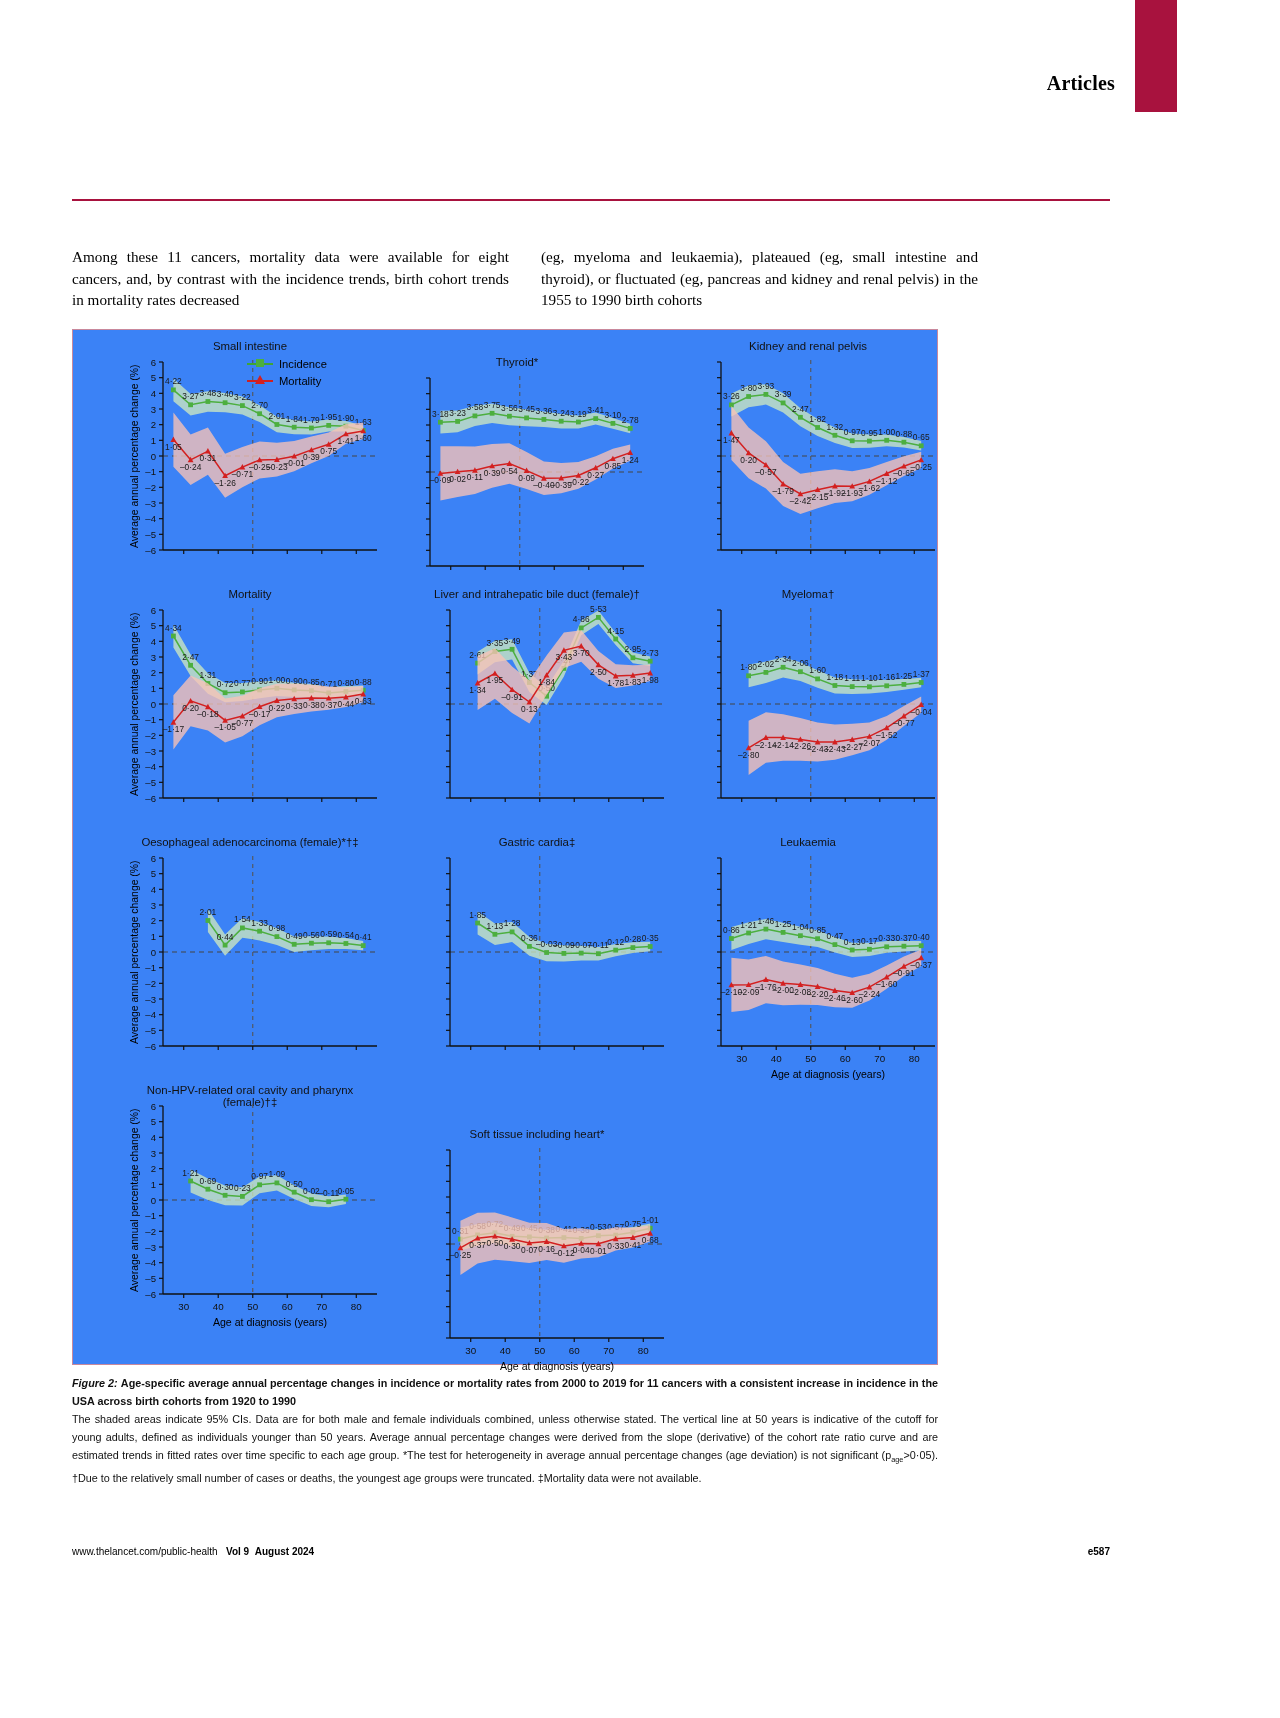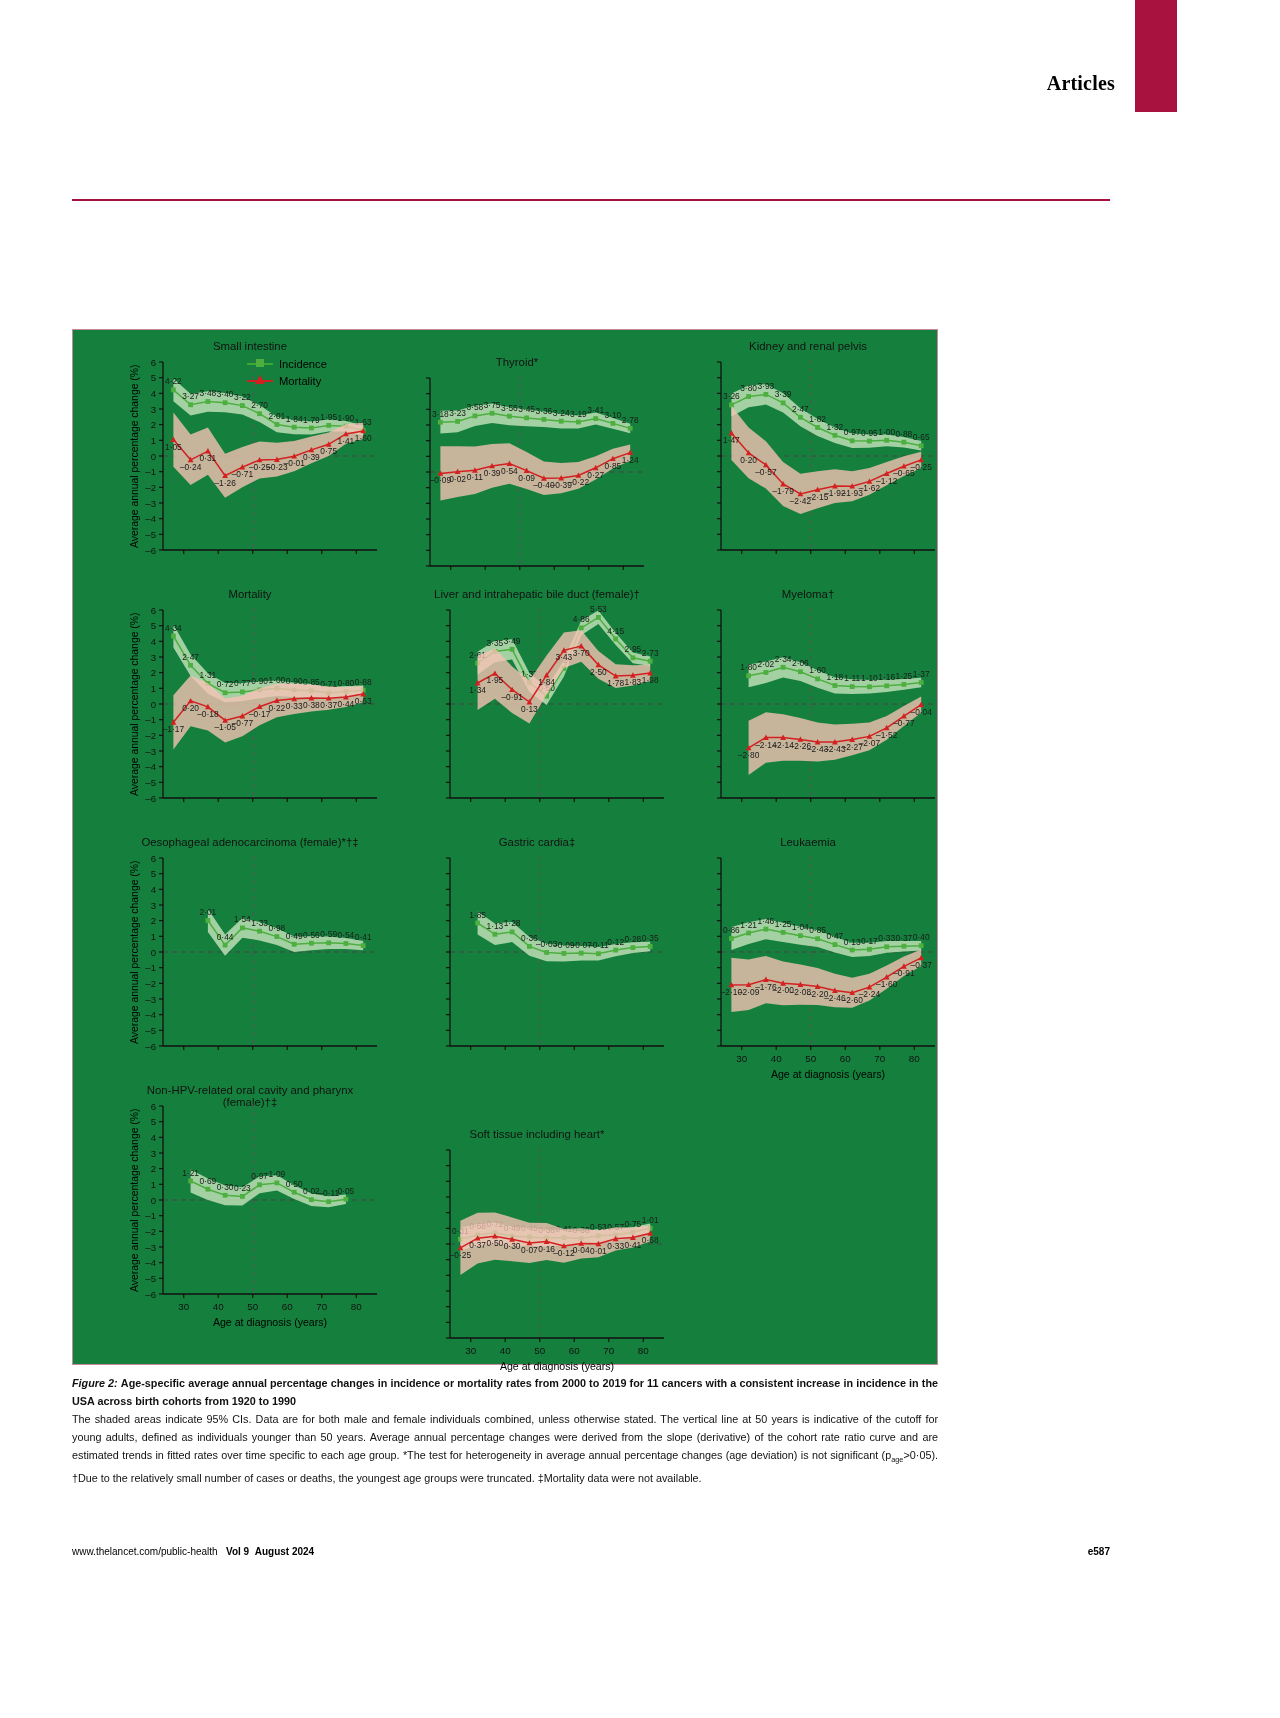--- a/index.html
+++ b/index.html
@@ -34,21 +34,21 @@
     position:absolute; top:246px; left:72px; width:1038px;
     font-family:"Liberation Serif", serif;
     font-size:15.2px; line-height:21.5px;
     display:flex; gap:32px;
   }
   .bodytext .col { width:437px; text-align:justify; }
   
   .figure-box {
     position:absolute; top:329px; left:72px; width:866px; height:1036px;
     border:1px solid #c39; border-color:#c8889c;
-    background:#15803d;
+    background:#3b82f6;
   }
   .grid {
     position:absolute; inset:0;
   }
   .panel { position:absolute; }
   .panel-title {
     position:absolute; left:0; right:0; top:0;
     text-align:center; font-size:11.4px; color:#111;
     font-family:"Liberation Sans", sans-serif;
   }
@@ -98,20 +98,22 @@
 </head>
 <body>
 
 <div class="header-bar">
   <div class="corner-mark"></div>
   <div class="articles-label">Articles</div>
   <div class="rule-top"></div>
 </div>
 
 <div class="bodytext">
+  <div class="col">Among these 11 cancers, mortality data were available for eight cancers, and, by contrast with the incidence trends, birth cohort trends in mortality rates decreased</div>
+  <div class="col">(eg, myeloma and leukaemia), plateaued (eg, small intestine and thyroid), or fluctuated (eg, pancreas and kidney and renal pelvis) in the 1955 to 1990 birth cohorts</div>
 </div>
 
 <div class="figure-box">
   <div class="grid" id="panel-grid">
       <div class="panel" style="left: 46px; top: 10px; width: 262px; height: 238px;">
         <div class="panel-title">Small intestine</div>
         <div class="ylabel" style="left: 10px; top: 208px;">Average annual percentage change (%)</div>
         <svg width="262" height="238" style="position: absolute; left: 0px; top: 0px;">
           <line x1="44" y1="116" x2="258" y2="116" stroke="#444" stroke-width="1" stroke-dasharray="5,4"></line>
           <line x1="133.74193548387098" y1="20" x2="133.74193548387098" y2="210" stroke="#555" stroke-width="1.1" stroke-dasharray="4,4"></line>

